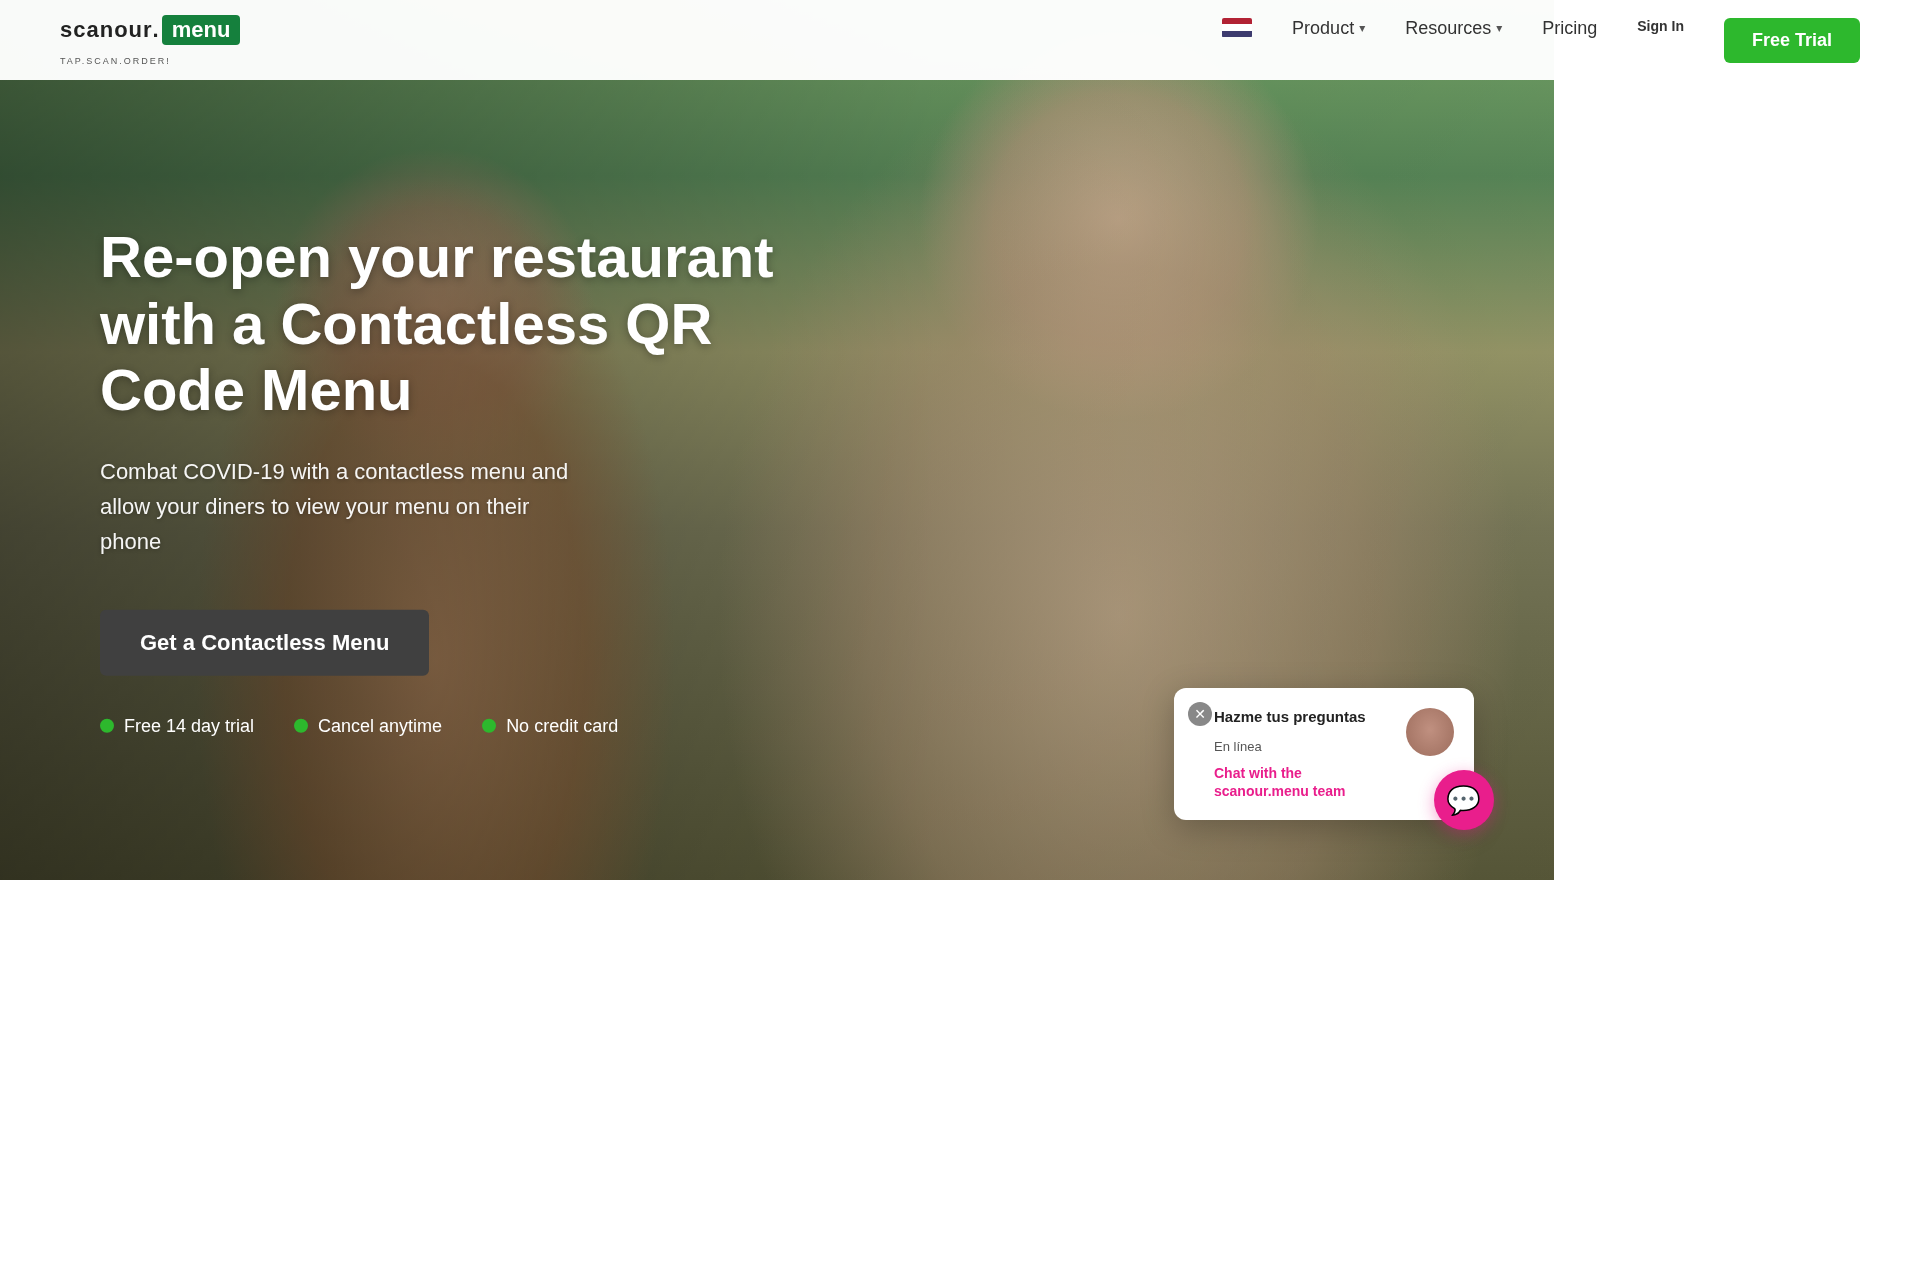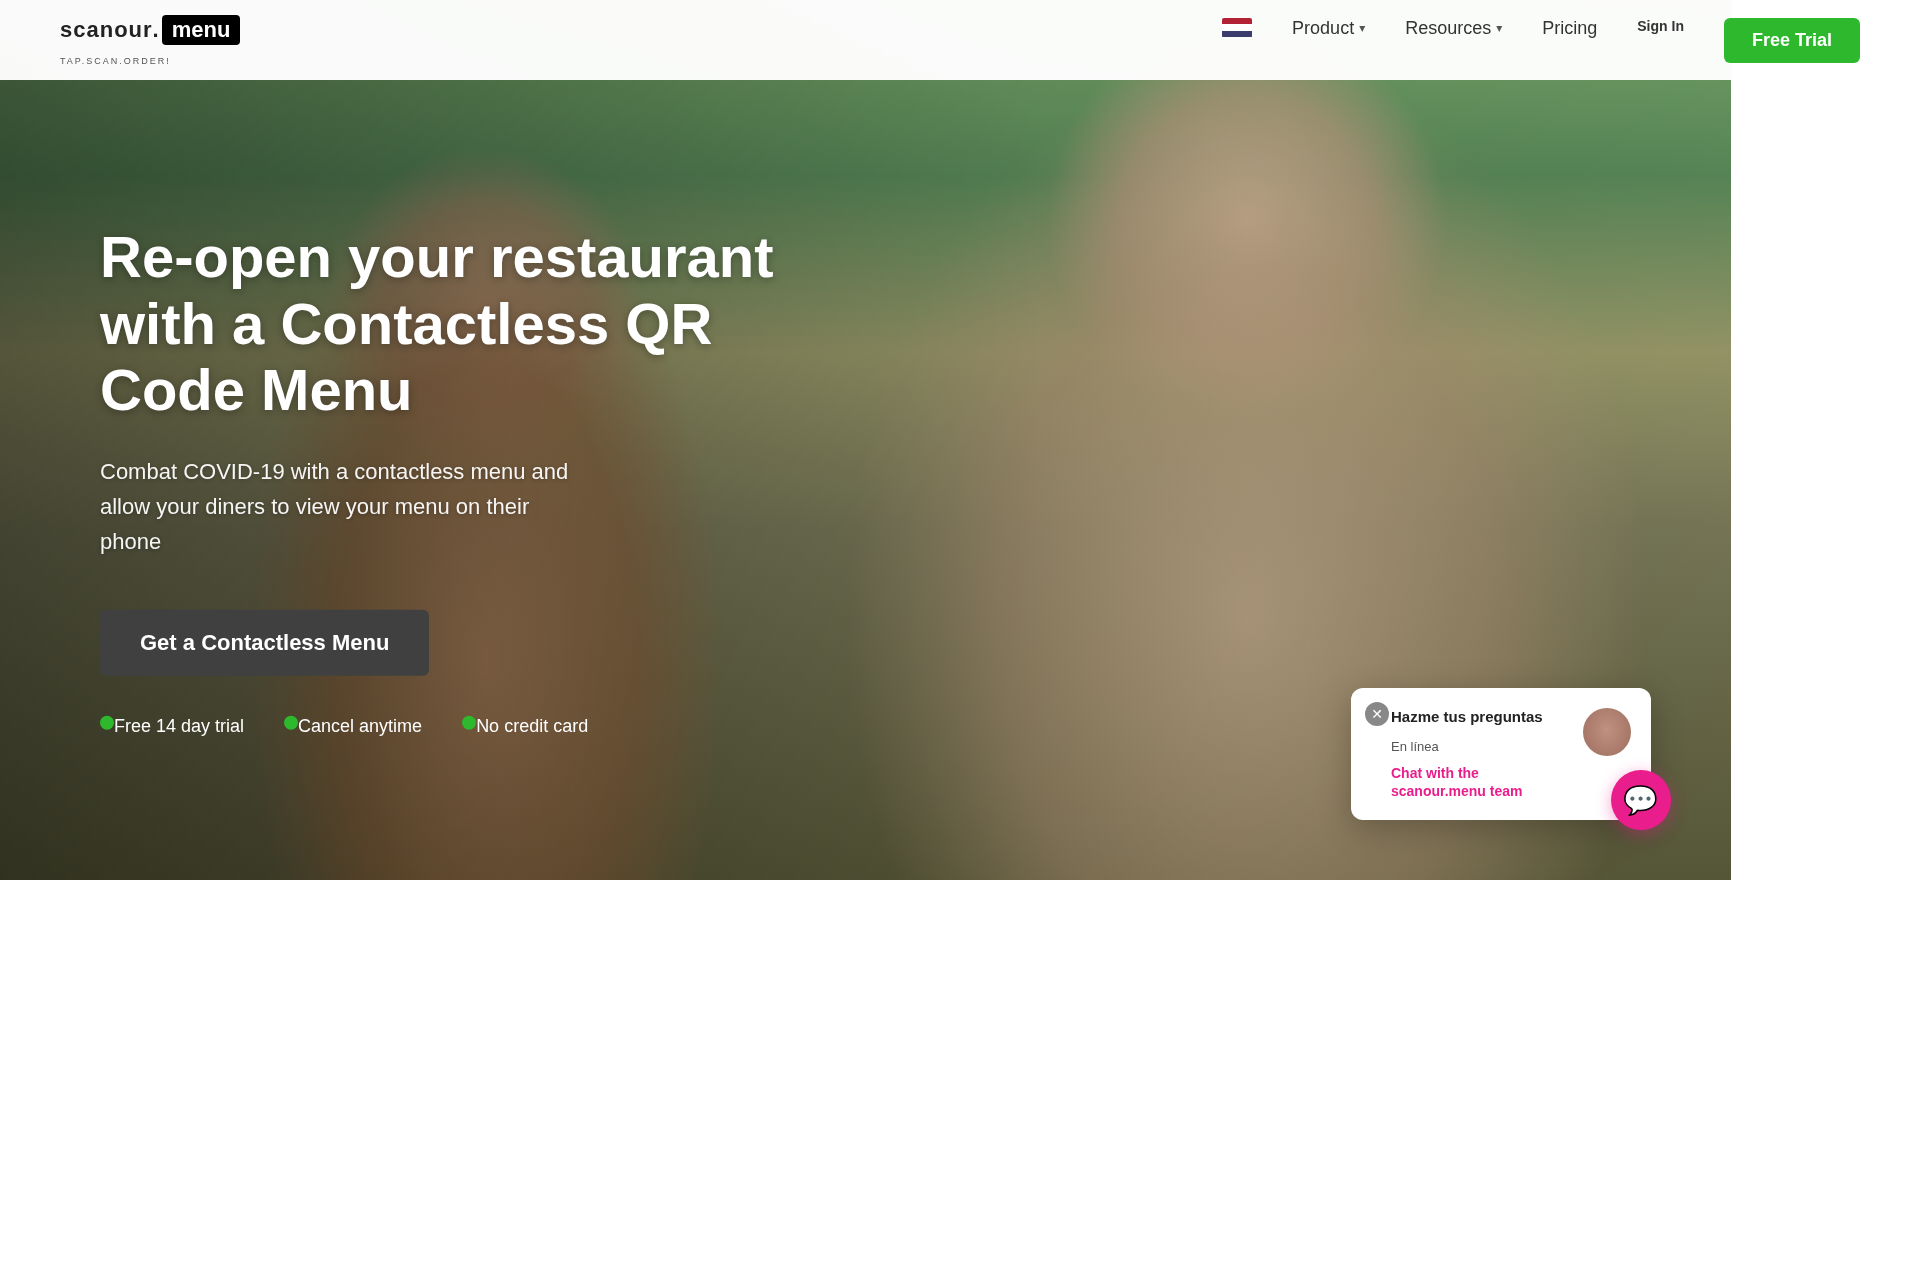--- a/index.html
+++ b/index.html
@@ -17,21 +17,21 @@
       height: 80px;
       background: rgba(255,255,255,0.97);
     }
     .logo-scanour {
       font-size: 22px;
       font-weight: 700;
       color: #222;
       letter-spacing: 1px;
     }
     .logo-menu {
-      background: #000000;
+      background: #15803d;
       color: #fff;
       font-size: 22px;
       font-weight: 700;
       padding: 2px 10px;
       border-radius: 4px;
       margin-left: 2px;
     }
     .logo-tagline {
       display: block;
       font-size: 9px;
@@ -91,21 +91,21 @@
       font-weight: 700;
       padding: 12px 28px;
       border-radius: 6px;
       cursor: pointer;
       border: none;
     }
 
     
     .hero {
       position: relative;
-      width: 1731px;
+      width: 1554px;
       height: 880px;
       overflow: hidden;
     }
     .hero-bg {
       position: absolute;
       inset: 0;
       background: 
         linear-gradient(to right, rgba(0,0,0,0.45) 0%, rgba(0,0,0,0.1) 60%, rgba(0,0,0,0.05) 100%);
       z-index: 2;
     }
@@ -167,20 +167,22 @@
       margin-bottom: 30px;
     }
     .hero-badges {
       display: flex;
       align-items: center;
       gap: 40px;
       margin-top: 10px;
     }
     .badge-item {
       display: flex;
+      align-items: center;
+      gap: 10px;
       color: #fff;
       font-size: 18px;
       font-weight: 500;
     }
     .badge-dot {
       width: 14px;
       height: 14px;
       background: #2db82d;
       border-radius: 50%;
       flex-shrink: 0;

